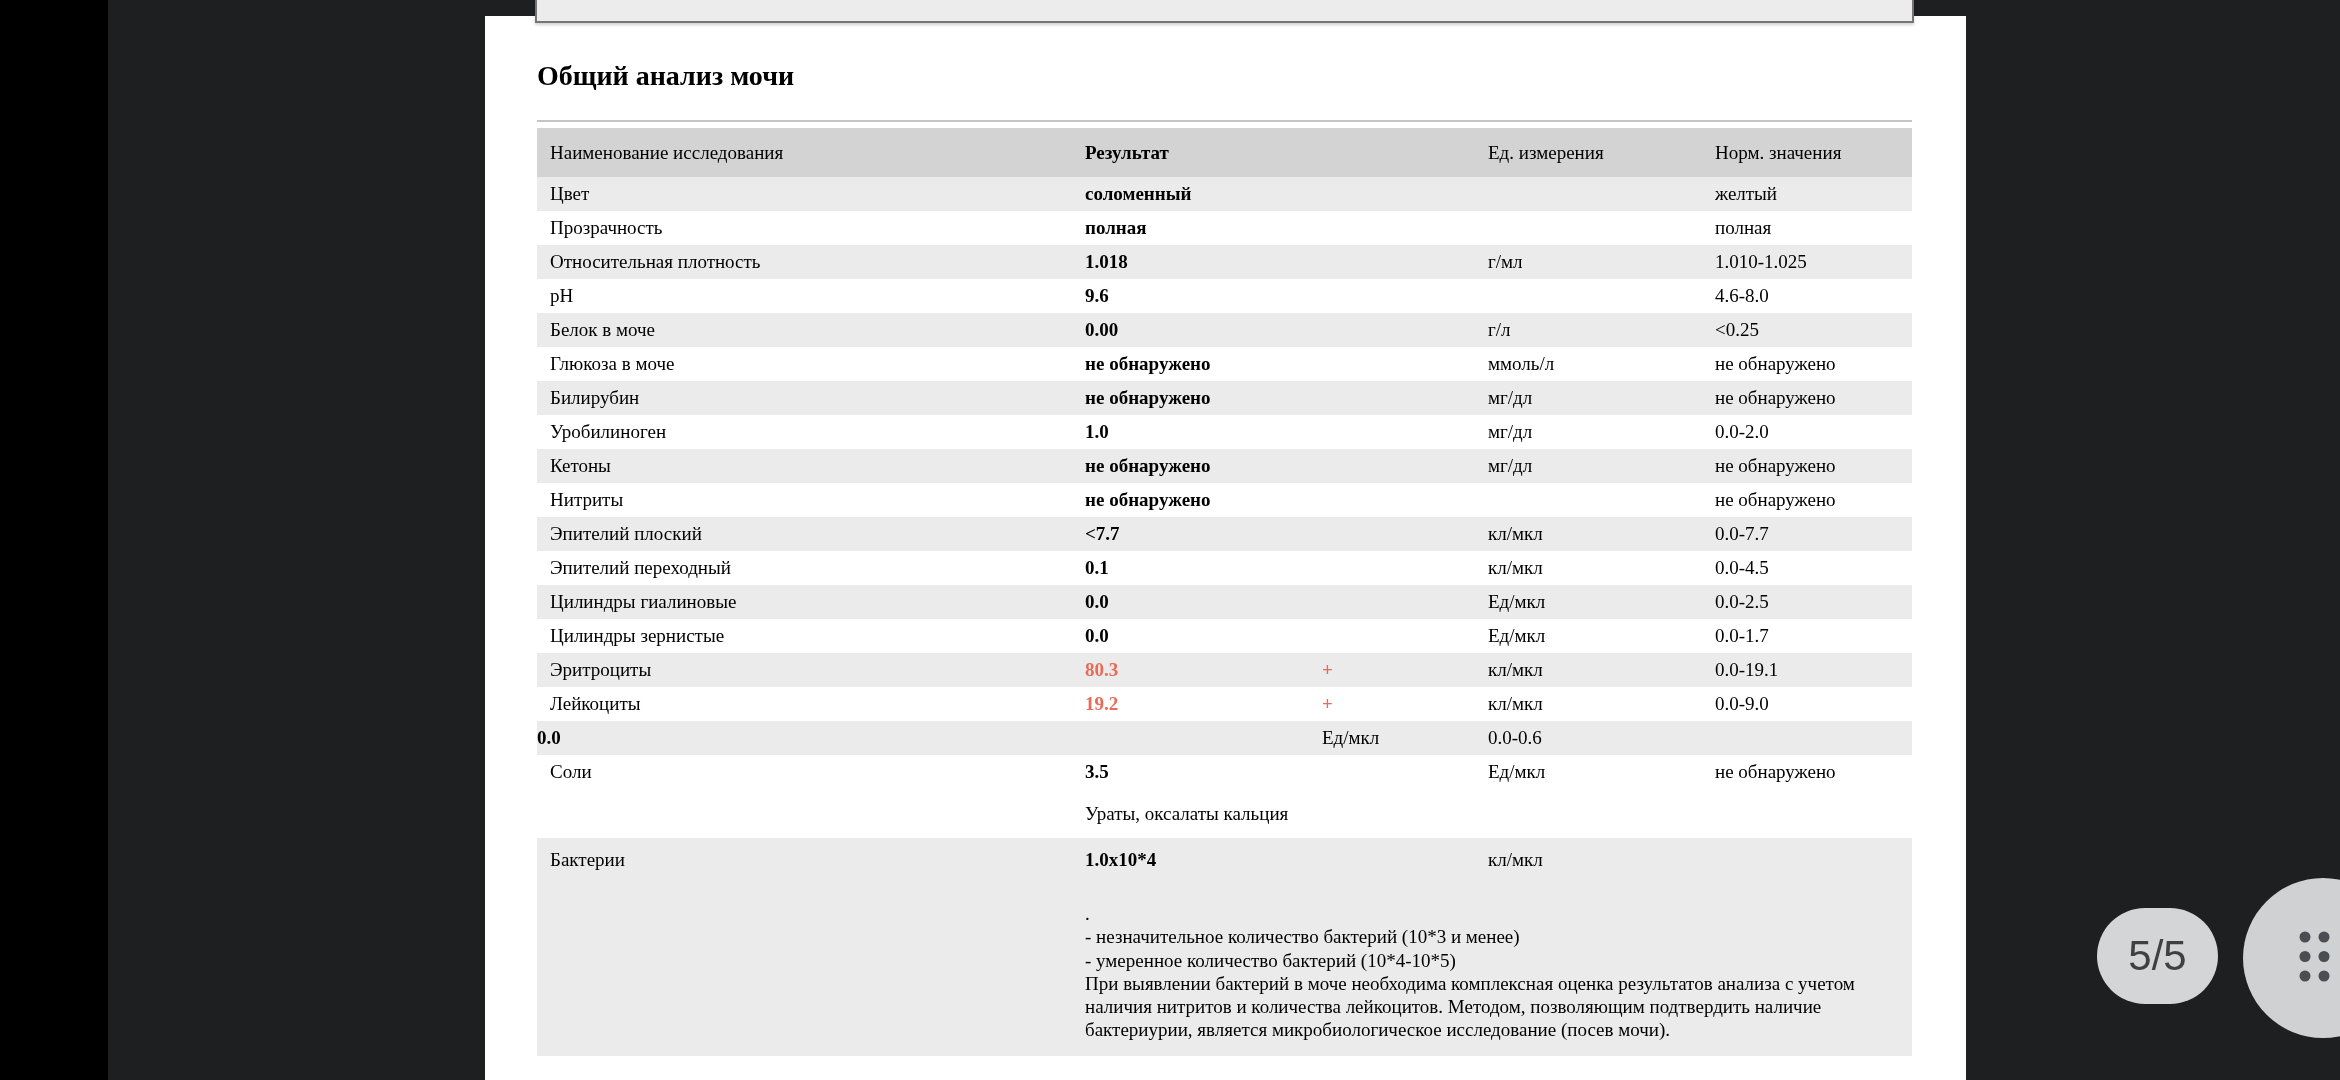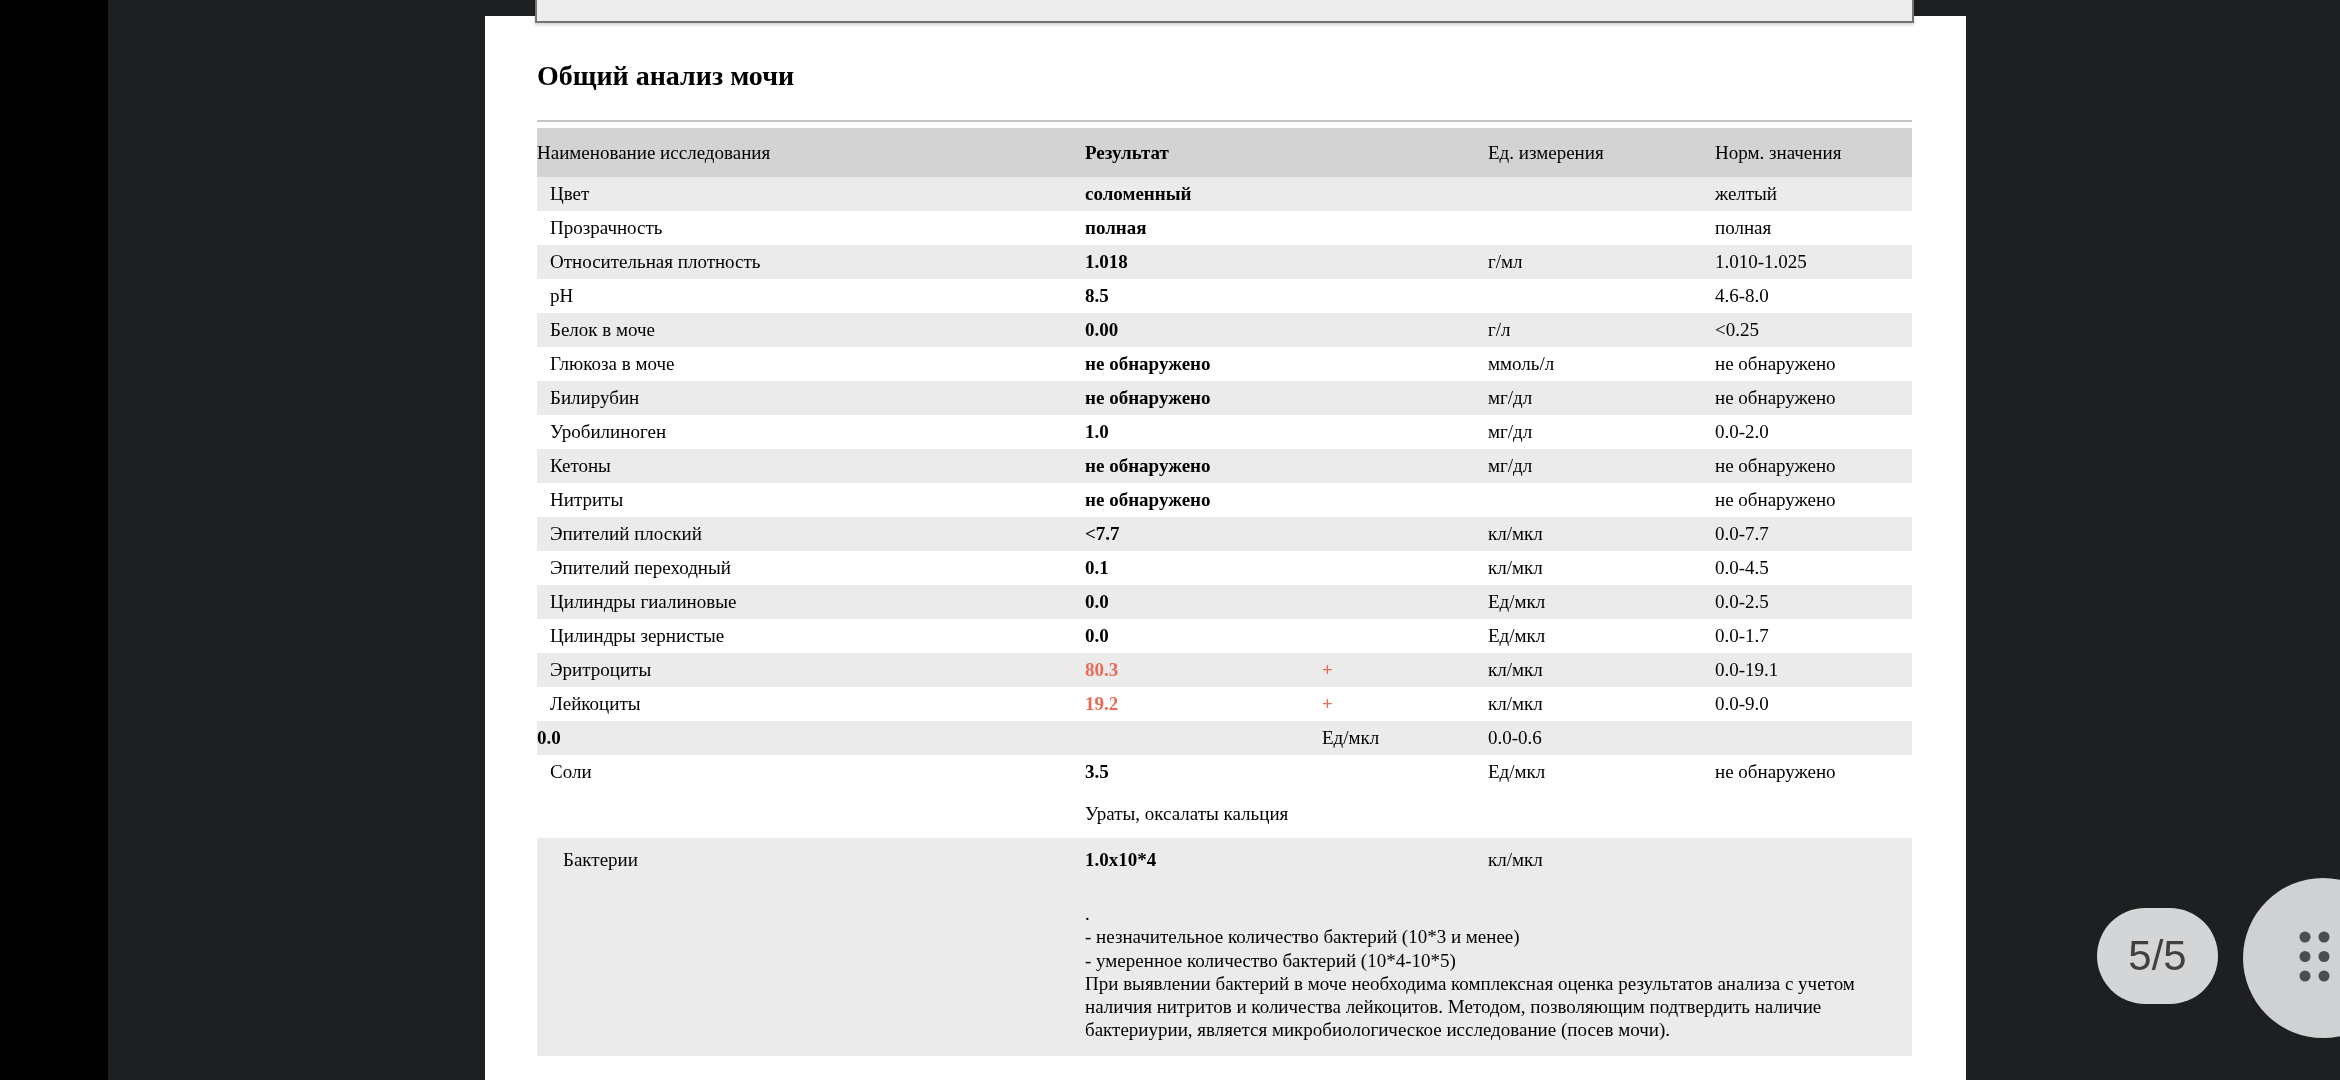--- a/index.html
+++ b/index.html
@@ -21,21 +21,21 @@
     position:absolute;left:52px;top:44px;
     font-size:28px;font-weight:bold;color:#000;
   }
   .rule{position:absolute;left:52px;top:104px;width:1375px;height:2px;background:#c4c4c4;}
 
   .table{position:absolute;left:52px;top:112px;width:1375px;font-size:19px;color:#000;}
   .t-header{
     display:grid;grid-template-columns:548px 403px 227px 197px;
     height:49px;align-items:center;background:#d3d3d3;
   }
-  .t-header .c{box-sizing:border-box;}
+  .t-header .c{padding-left:13px;box-sizing:border-box;}
   .t-header .c.hres{font-weight:bold;padding-left:0;}
   .t-header .c.hunit,.t-header .c.hnorm{padding-left:0;}
 
   .t-row{
     display:grid;grid-template-columns:548px 237px 166px 227px 197px;
     height:34px;align-items:center;background:#ffffff;
   }
   .t-row.shade{background:#ebebeb;}
   .t-row .c{box-sizing:border-box;white-space:nowrap;overflow:hidden;}
   .t-row .name{padding-left:13px;}
@@ -44,21 +44,21 @@
   .t-row .result.alert,.t-row .flag.alert{color:#ea6a57;}
 
   .urate-row{height:49px;display:flex;align-items:center;background:#ffffff;}
   .urate-row .txt{margin-left:548px;text-align:center;}
 
   .bacteria{background:#ebebeb;padding-top:8px;padding-bottom:14px;}
   .bacteria .b-line{
     display:grid;grid-template-columns:548px 403px 227px 197px;
     height:28px;align-items:center;
   }
-  .bacteria .b-line .name{padding-left:26px;}
+  .bacteria .b-line .name{padding-left:13px;}
   .bacteria .b-line .result{font-weight:bold;}
   .bacteria .notes{
     margin-left:548px;margin-top:28px;width:800px;
     font-size:19px;line-height:23.3px;color:#000;
   }
   .bacteria .notes div{min-height:23px;}
 
   .pager-pill{
     position:absolute;left:2097px;top:908px;width:121px;height:96px;
     border-radius:48px;background:#d3d5d6;
@@ -108,21 +108,21 @@
       </div>
       <div class="t-row shade">
         <div class="c name">Относительная плотность</div>
         <div class="c result">1.018</div>
         <div class="c flag"></div>
         <div class="c unit">г/мл</div>
         <div class="c norm">1.010-1.025</div>
       </div>
       <div class="t-row">
         <div class="c name">pH</div>
-        <div class="c result">8.5</div>
+        <div class="c result">9.6</div>
         <div class="c flag"></div>
         <div class="c unit"></div>
         <div class="c norm">4.6-8.0</div>
       </div>
       <div class="t-row shade">
         <div class="c name">Белок в моче</div>
         <div class="c result">0.00</div>
         <div class="c flag"></div>
         <div class="c unit">г/л</div>
         <div class="c norm">&lt;0.25</div>

